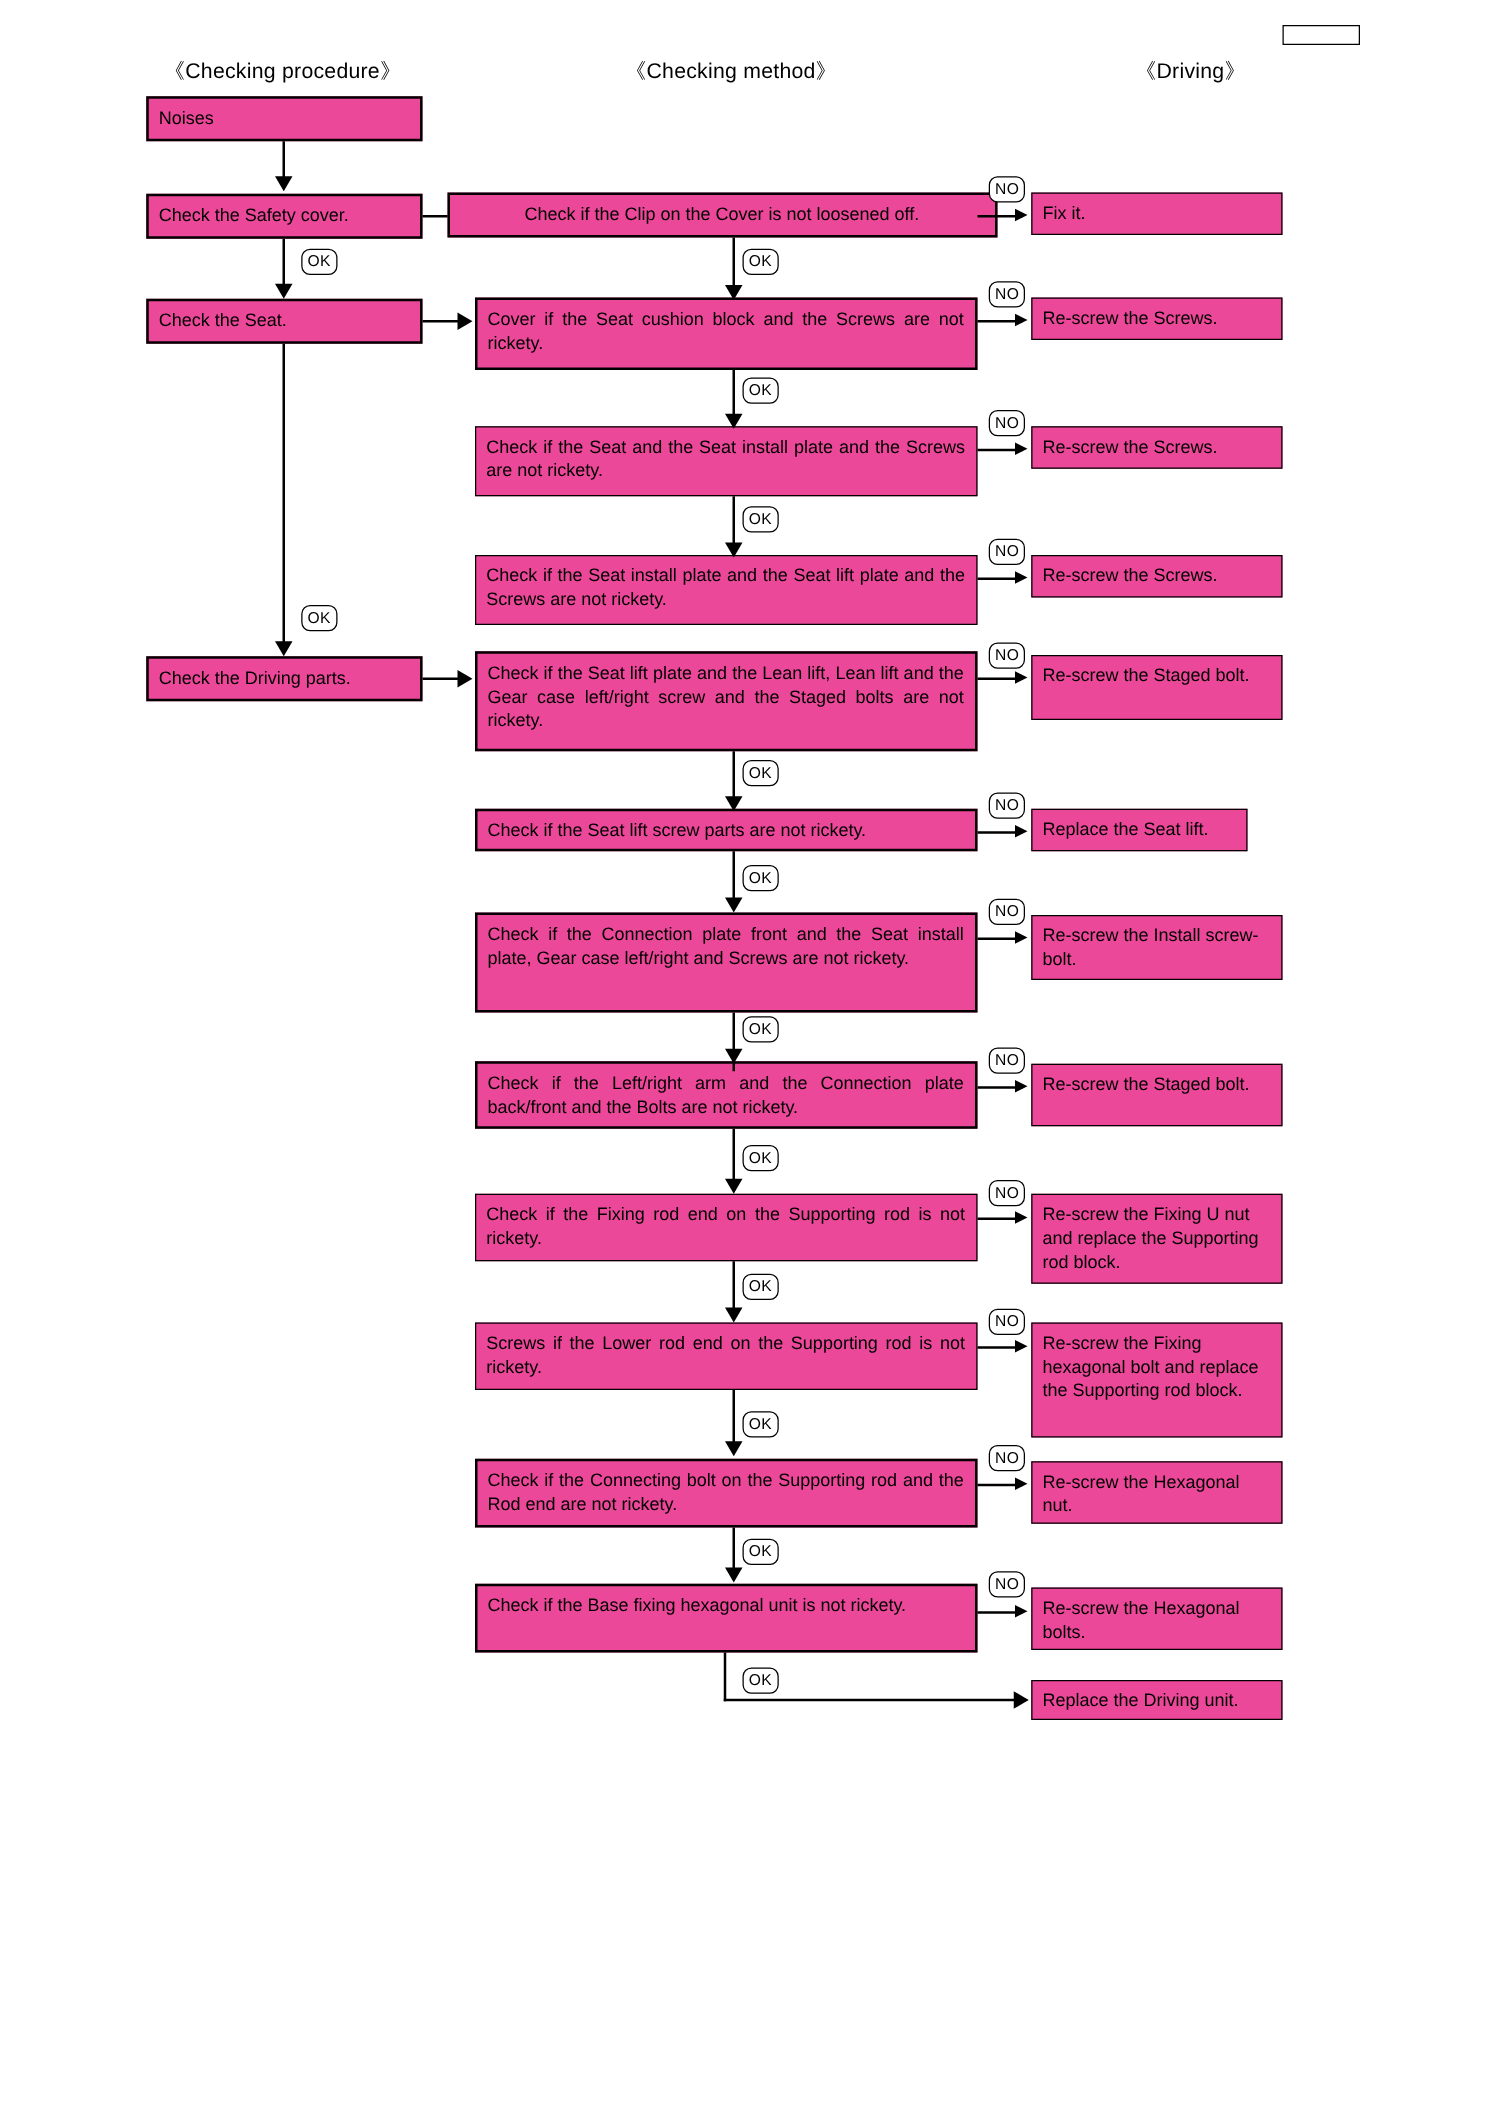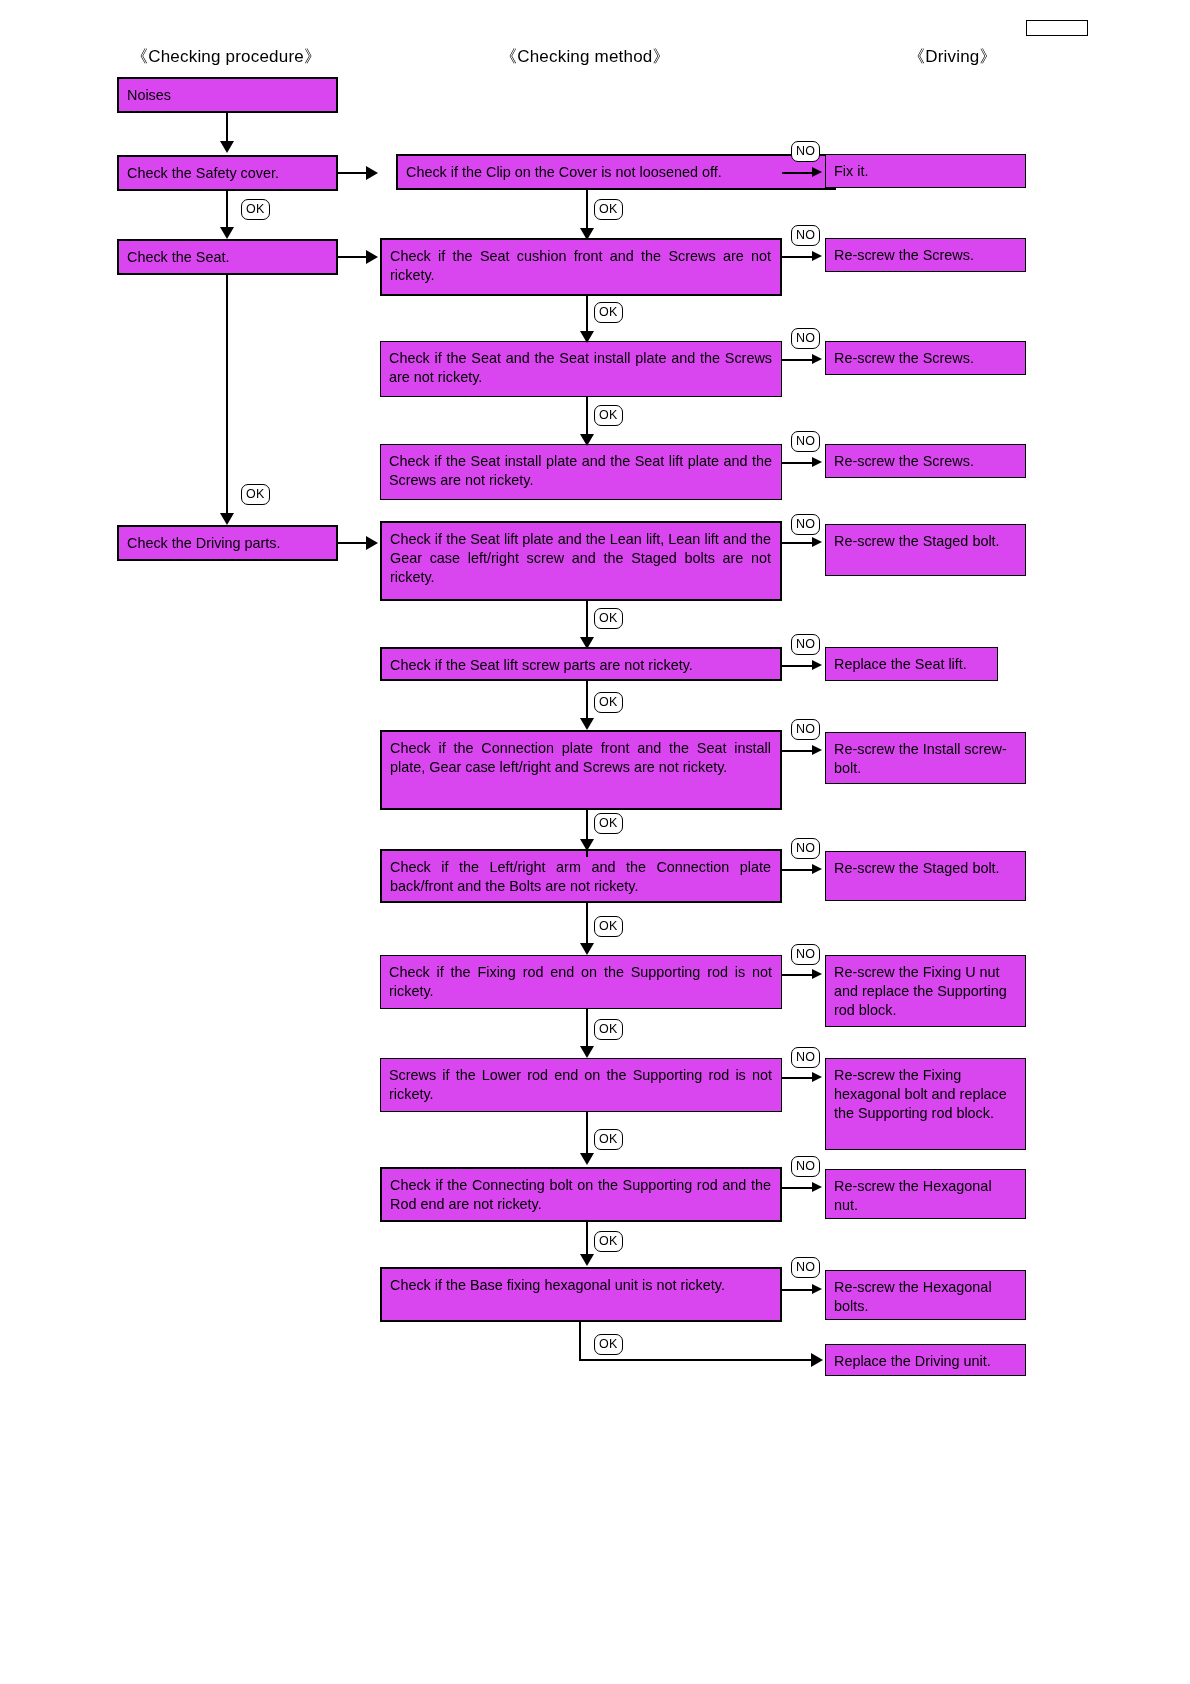--- a/index.html
+++ b/index.html
@@ -34,21 +34,21 @@
     color: #000;
   }
   #head-proc   { left: 131px; top: 45px; }
   #head-method { left: 500px; top: 45px; }
   #head-remedy { left: 908px; top: 45px; }
 
   
   .node {
     position: absolute;
     border: 1.6px solid #000;
-    background: #d946ef;
+    background: #ec4899;
     padding: 7px 9px 7px 8px;
     font-size: 14.4px;
     line-height: 1.32;
     color: #000;
   }
   .node.strong { border-width: 2.1px; }
   .node.just { text-align: justify; text-align-last: left; }
   .node .txt { display: block; }
 
   
@@ -137,26 +137,26 @@
 
 <div class="hline" style="left:338px; top:172px; width:30px;"></div>
 <div class="arr-right" style="left:366px; top:166px;"></div>
 
 <div class="hline" style="left:338px; top:256px; width:30px;"></div>
 <div class="arr-right" style="left:366px; top:250px;"></div>
 
 <div class="hline" style="left:338px; top:542px; width:30px;"></div>
 <div class="arr-right" style="left:366px; top:536px;"></div>
 
-<div class="node strong" style="left:396px; top:154px; width:440px; height:36px;">
+<div class="node strong" style="left:358px; top:154px; width:440px; height:36px;text-align:center;">
   <span class="txt">Check if the Clip on the Cover is not loosened off.</span>
 </div>
 
 <div class="node strong just" style="left:380px; top:238px; width:402px; height:58px;">
-  <span class="txt">Check if the Seat cushion front and the Screws are not rickety.</span>
+  <span class="txt">Cover if the Seat cushion block and the Screws are not rickety.</span>
 </div>
 
 <div class="node just" style="left:380px; top:341px; width:402px; height:56px;">
   <span class="txt">Check if the Seat and the Seat install plate and the Screws are not rickety.</span>
 </div>
 
 <div class="node just" style="left:380px; top:444px; width:402px; height:56px;">
   <span class="txt">Check if the Seat install plate and the Seat lift plate and the Screws are not rickety.</span>
 </div>
 

